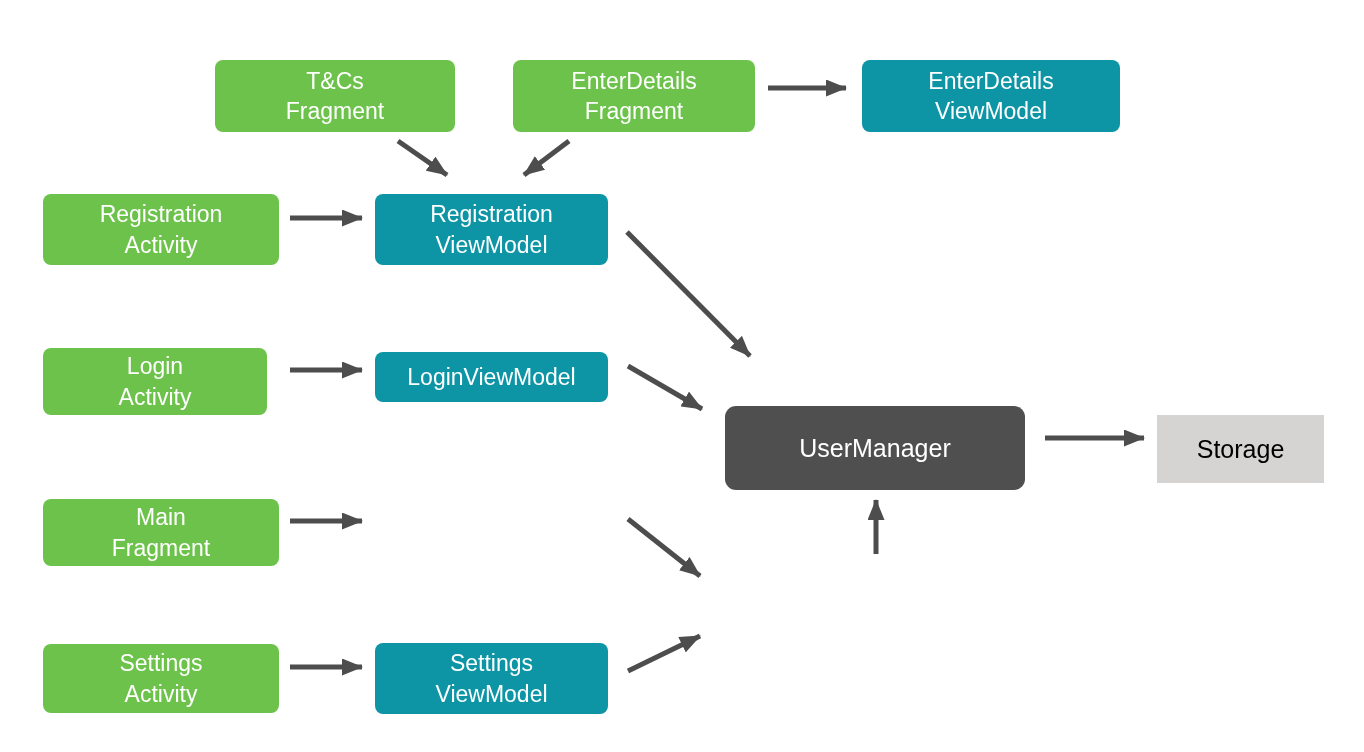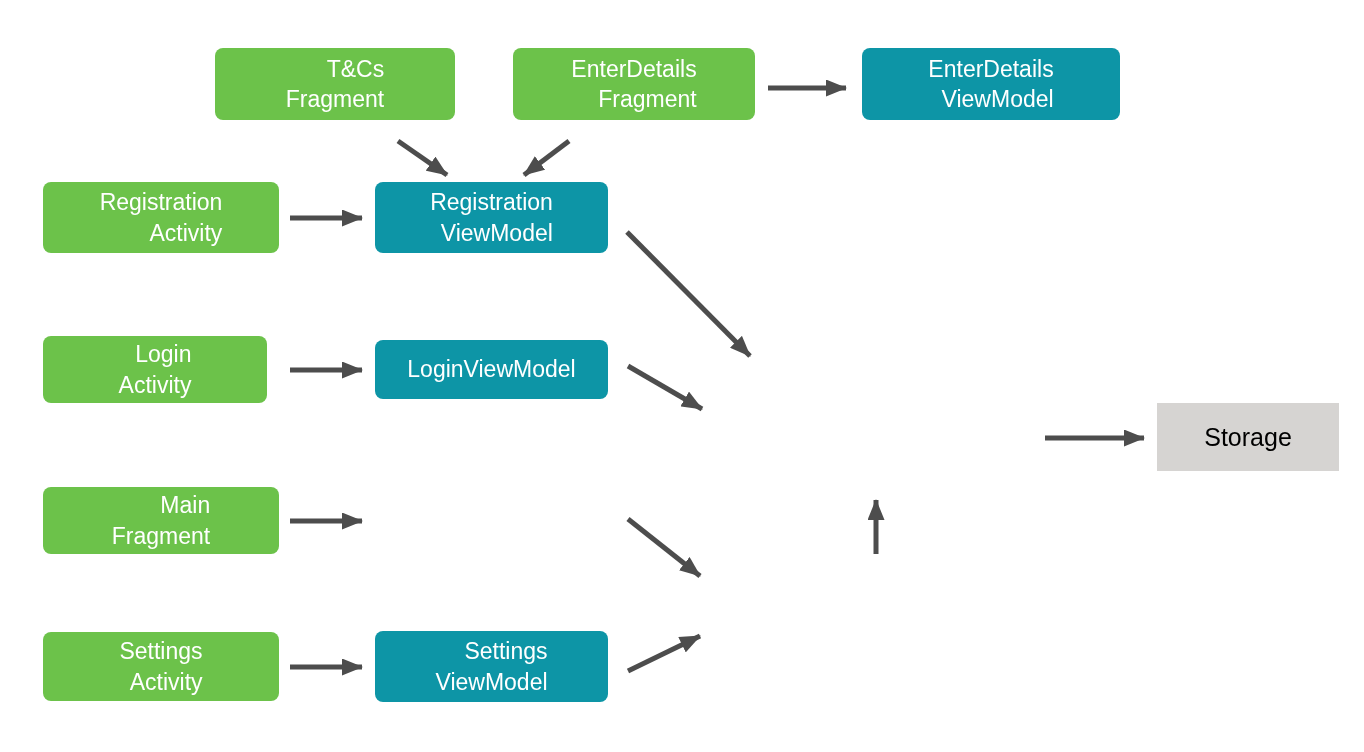--- a/index.html
+++ b/index.html
@@ -13,26 +13,27 @@
     width: 1364px;
     height: 752px;
     background: #ffffff;
     overflow: hidden;
   }
   .node {
     position: absolute;
     display: flex;
     align-items: center;
     justify-content: center;
-    text-align: right;
+    text-align: center;
     white-space: pre-line;
     font-size: 23px;
     line-height: 1.32;
     border-radius: 8px;
     box-sizing: border-box;
+    margin-top: 12px;
   }
   .node.dark {
     border-radius: 11px;
     font-size: 25px;
   }
   .node.plain {
     border-radius: 0;
     font-size: 25px;
   }
   svg.arrows {
@@ -83,24 +84,25 @@
 
   <div class="node" style="left: 43px; top: 182px; width: 236px; height: 71px; background-color: rgb(108, 194, 74); color: rgb(255, 255, 255);">Registration
 Activity</div>
 
   <div class="node" style="left: 375px; top: 182px; width: 233px; height: 71px; background-color: rgb(13, 149, 166); color: rgb(255, 255, 255);">Registration
 ViewModel</div>
 
   <div class="node" style="left: 43px; top: 336px; width: 224px; height: 67px; background-color: rgb(108, 194, 74); color: rgb(255, 255, 255);">Login
 Activity</div>
 
-  <div class="node" style="left: 375px; top: 340px; width: 233px; height: 59px; background-color: rgb(13, 149, 166); color: rgb(255, 255, 255);">LoginViewModel</div>
+  <div class="node" style="left: 375px; top: 340px; width: 233px; height: 50px; background-color: rgb(13, 149, 166); color: rgb(255, 255, 255);">LoginViewModel</div>
 
+  <div class="node dark" style="left: 725px; top: 394px; width: 300px; height: 84px; background-color: rgb(79, 79, 79); color: rgb(255, 255, 255);">UserManager</div>
 
-  <div class="node plain" style="left: 1157px; top: 403px; width: 182px; height: 68px; background-color: rgb(214, 212, 210); color: rgb(0, 0, 0);">Storage</div>
+  <div class="node plain" style="left: 1157px; top: 403px; width: 167px; height: 68px; background-color: rgb(214, 212, 210); color: rgb(0, 0, 0);">Storage</div>
 
   <div class="node" style="left: 43px; top: 487px; width: 236px; height: 67px; background-color: rgb(108, 194, 74); color: rgb(255, 255, 255);">Main
 Fragment</div>
 
 
 
   <div class="node" style="left: 43px; top: 632px; width: 236px; height: 69px; background-color: rgb(108, 194, 74); color: rgb(255, 255, 255);">Settings
 Activity</div>
 
   <div class="node" style="left: 375px; top: 631px; width: 233px; height: 71px; background-color: rgb(13, 149, 166); color: rgb(255, 255, 255);">Settings

